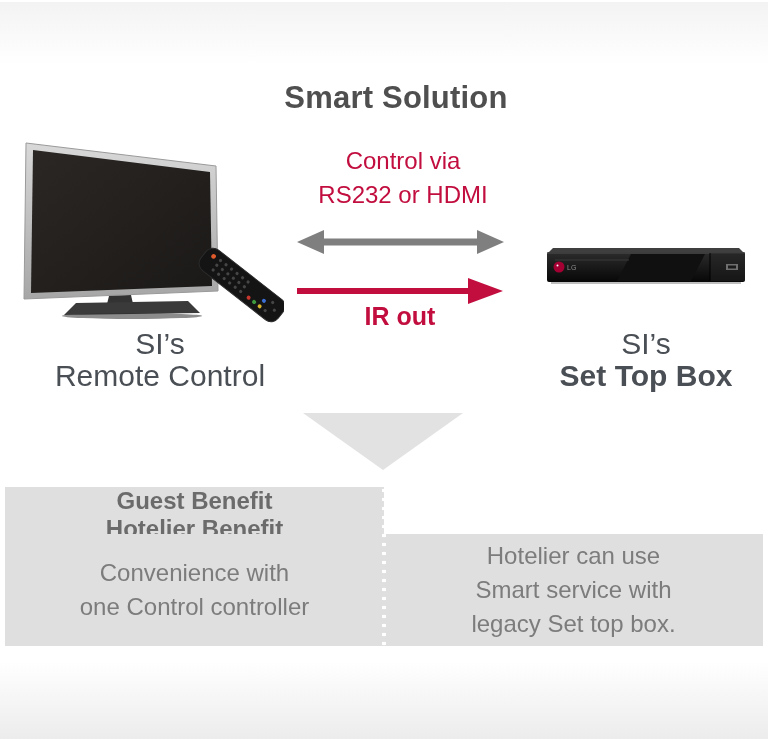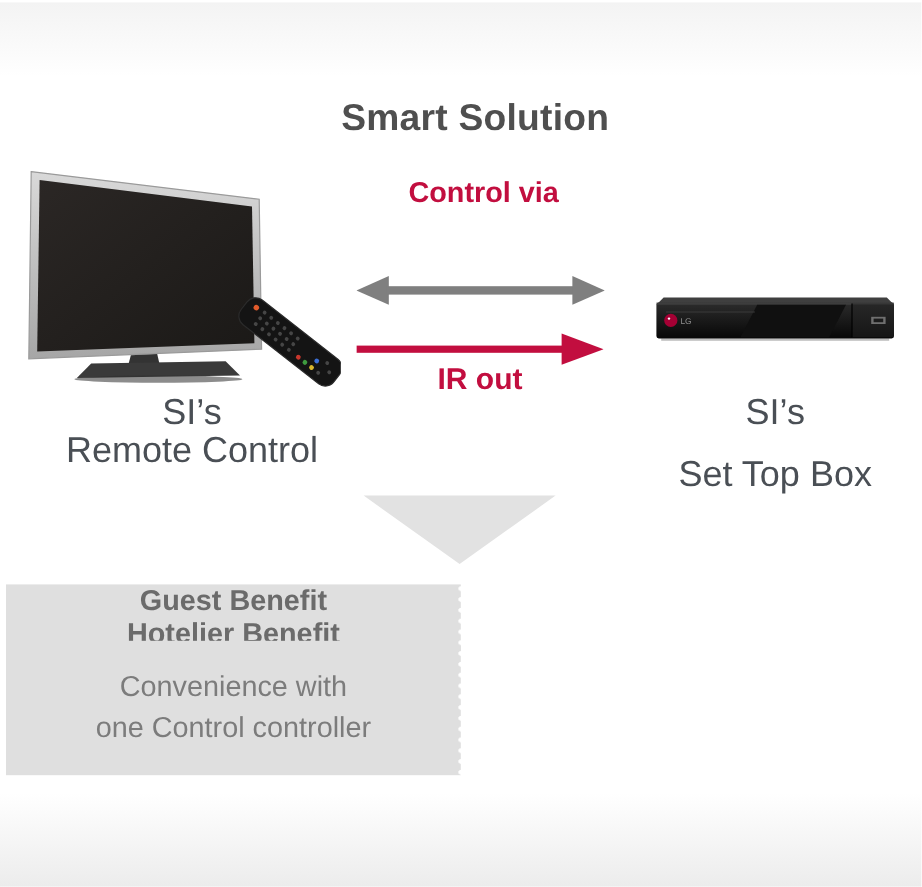--- a/index.html
+++ b/index.html
@@ -14,31 +14,31 @@
     background:linear-gradient(#ffffff,#ececec);}
 
   .title{position:absolute;top:80px;left:0;width:100%;margin:0;
     text-align:center;padding-left:24px;box-sizing:border-box;
     font-size:31px;font-weight:600;color:#4f4f4f;letter-spacing:.2px;}
 
   .tv{position:absolute;left:12px;top:136px;}
   .stb{position:absolute;left:543px;top:241px;}
 
   .ctl-label{position:absolute;top:144px;left:270px;width:266px;
-    text-align:center;font-size:24px;font-weight:700;color:#c20e3f;line-height:34px;}
+    text-align:center;font-size:24px;font-weight:400;color:#c20e3f;line-height:34px;}
   .gray-arrow{position:absolute;left:297px;top:228px;}
   .red-arrow{position:absolute;left:297px;top:276px;}
   .ir-label{position:absolute;top:302px;left:300px;width:200px;
     text-align:center;font-size:25px;font-weight:600;color:#c20e3f;}
 
   .dev-label{position:absolute;top:328px;text-align:center;
     font-size:30px;color:#4a4f55;line-height:32px;}
   .dev-label.left{left:25px;width:270px;}
   .dev-label.right{left:535px;width:222px;}
-  .dev-label .emph{font-weight:400;margin-top:20px;}
+  .dev-label .emph{font-weight:700;}
   .dev-label span{display:block;}
 
   .triangle{position:absolute;left:303px;top:413px;width:0;height:0;
     border-left:80px solid transparent;border-right:80px solid transparent;
     border-top:57px solid #e2e2e2;}
 
   .benefits{position:absolute;left:5px;top:487px;width:758px;}
   .row{display:flex;}
   .row.header{height:43px;flex-direction:column;}
   .row.body{height:112px;margin-top:4px;}
@@ -106,20 +106,21 @@
       <circle cx="74" cy="-1" r="2" fill="#3b6fd6"></circle>
       <circle cx="60" cy="6" r="2" fill="#c8372d"></circle>
       <circle cx="67" cy="6" r="2" fill="#3f9b3f"></circle>
       <circle cx="74" cy="6" r="2" fill="#d8b62c"></circle>
     </g>
   </g>
 </svg>
 
 <div class="ctl-label">
   <span>Control via</span><br>
+  <span>RS232 or HDMI</span>
 </div>
 
 <svg class="gray-arrow" width="207" height="28" viewBox="0 0 207 28">
   <g fill="#7f7f7f">
     <polygon points="0,14 27,2 27,26"></polygon>
     <rect x="25" y="10.5" width="157" height="7"></rect>
     <polygon points="207,14 180,2 180,26"></polygon>
   </g>
 </svg>
 
@@ -168,15 +169,20 @@
 <div class="benefits">
   <div class="row header">
     <div class="cell">Guest Benefit</div>
     <div class="cell">Hotelier Benefit</div>
   </div>
   <div class="row body">
     <div class="cell">
       <span>Convenience with</span>
       <span>one Control controller</span>
     </div>
+    <div class="cell">
+      <span>Hotelier can use</span>
+      <span>Smart service with</span>
+      <span>legacy Set top box.</span>
+    </div>
   </div>
   <div class="divider"></div>
 </div>
 
 </body></html>

